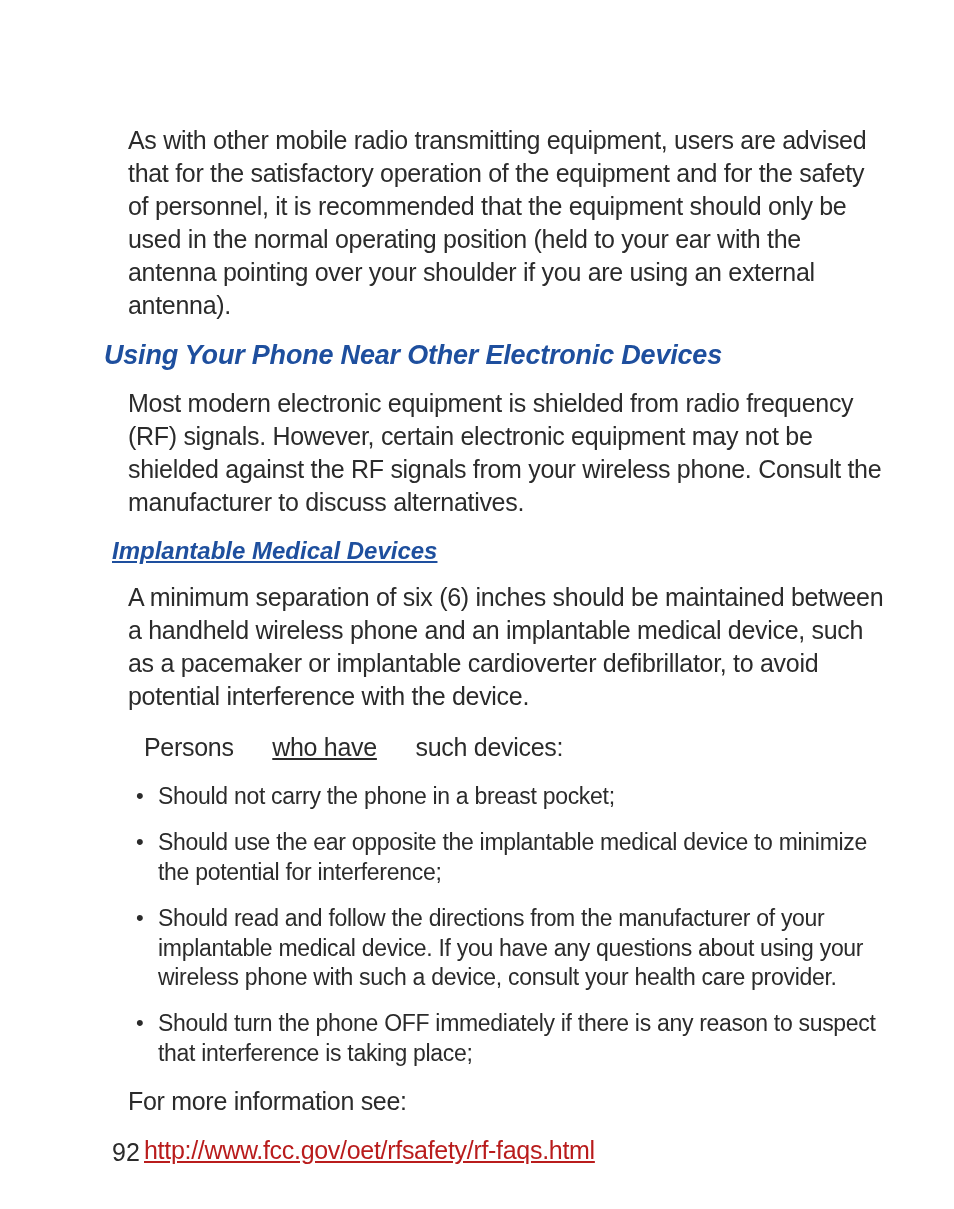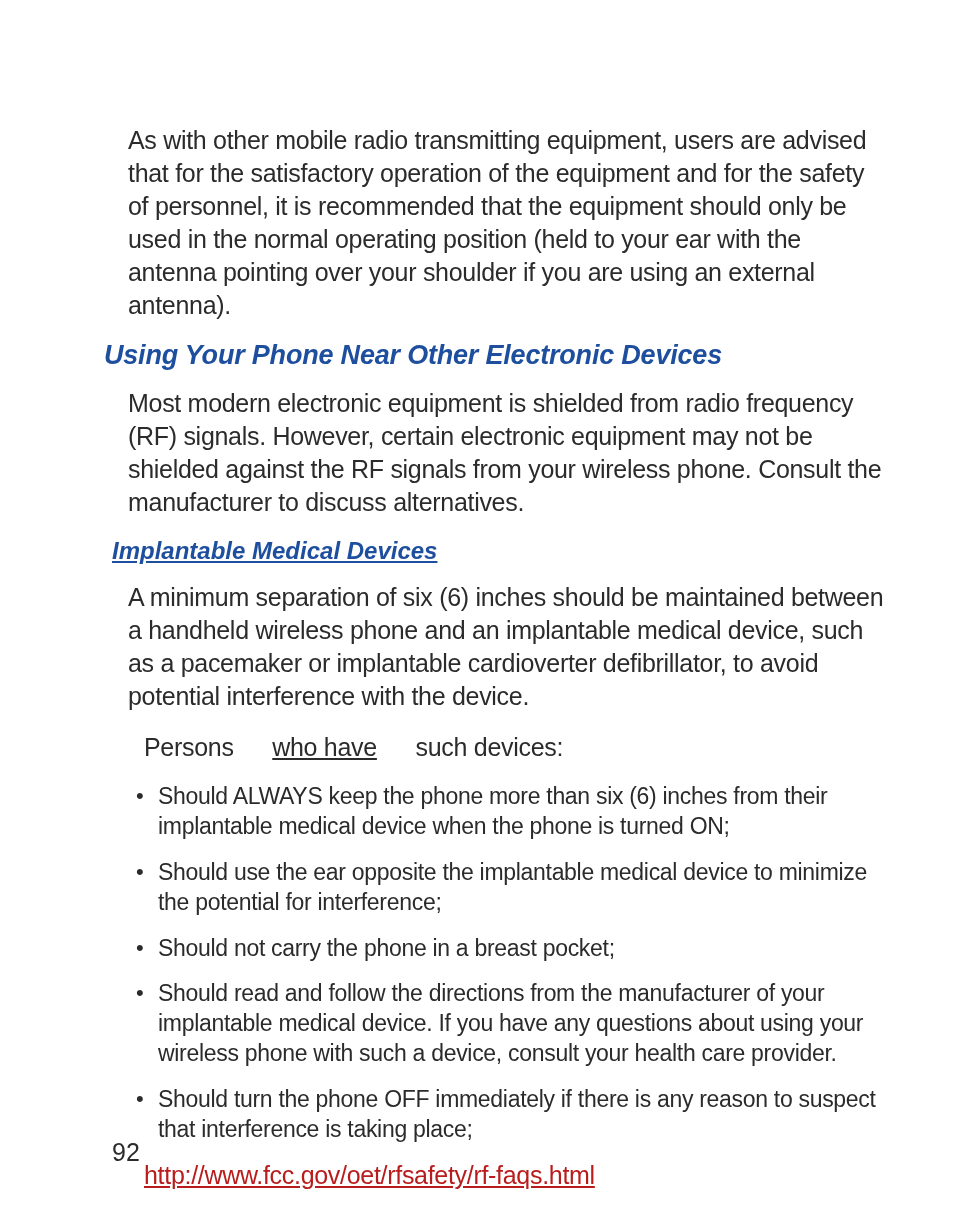--- a/index.html
+++ b/index.html
@@ -29,27 +29,27 @@
 
   <h3 class="h3">Implantable Medical Devices</h3>
 
   <p class="body-p">A minimum separation of six (6) inches should be maintained between a handheld wireless phone and an implantable medical device, such as a pacemaker or implantable cardioverter defibrillator, to avoid potential interference with the device.</p>
 
   <p class="body-p">
     <span>Persons </span><span class="underline">who have</span><span> such devices:</span>
   </p>
 
   <ul class="bullets">
-    <li>Should ALWAYS keep the phone more than six (6) inches from their implantable medical device when the phone is turned ON;</li>
+    <li>Should not carry the phone in a breast pocket;</li>
     <li>Should use the ear opposite the implantable medical device to minimize the potential for interference;</li>
-    <li>Should not carry the phone in a breast pocket;</li>
     <li>Should read and follow the directions from the manufacturer of your implantable medical device. If you have any questions about using your wireless phone with such a device, consult your health care provider.</li>
     <li>Should turn the phone OFF immediately if there is any reason to suspect that interference is taking place;</li>
   </ul>
 
+  <p class="body-p">For more information see:</p>
 
   <p>
     <a href="#" class="link">http://www.fcc.gov/oet/rfsafety/rf-faqs.html</a>
   </p>
 
 </div>
 
 <div class="pagenum">92</div>
 
 </body></html>

